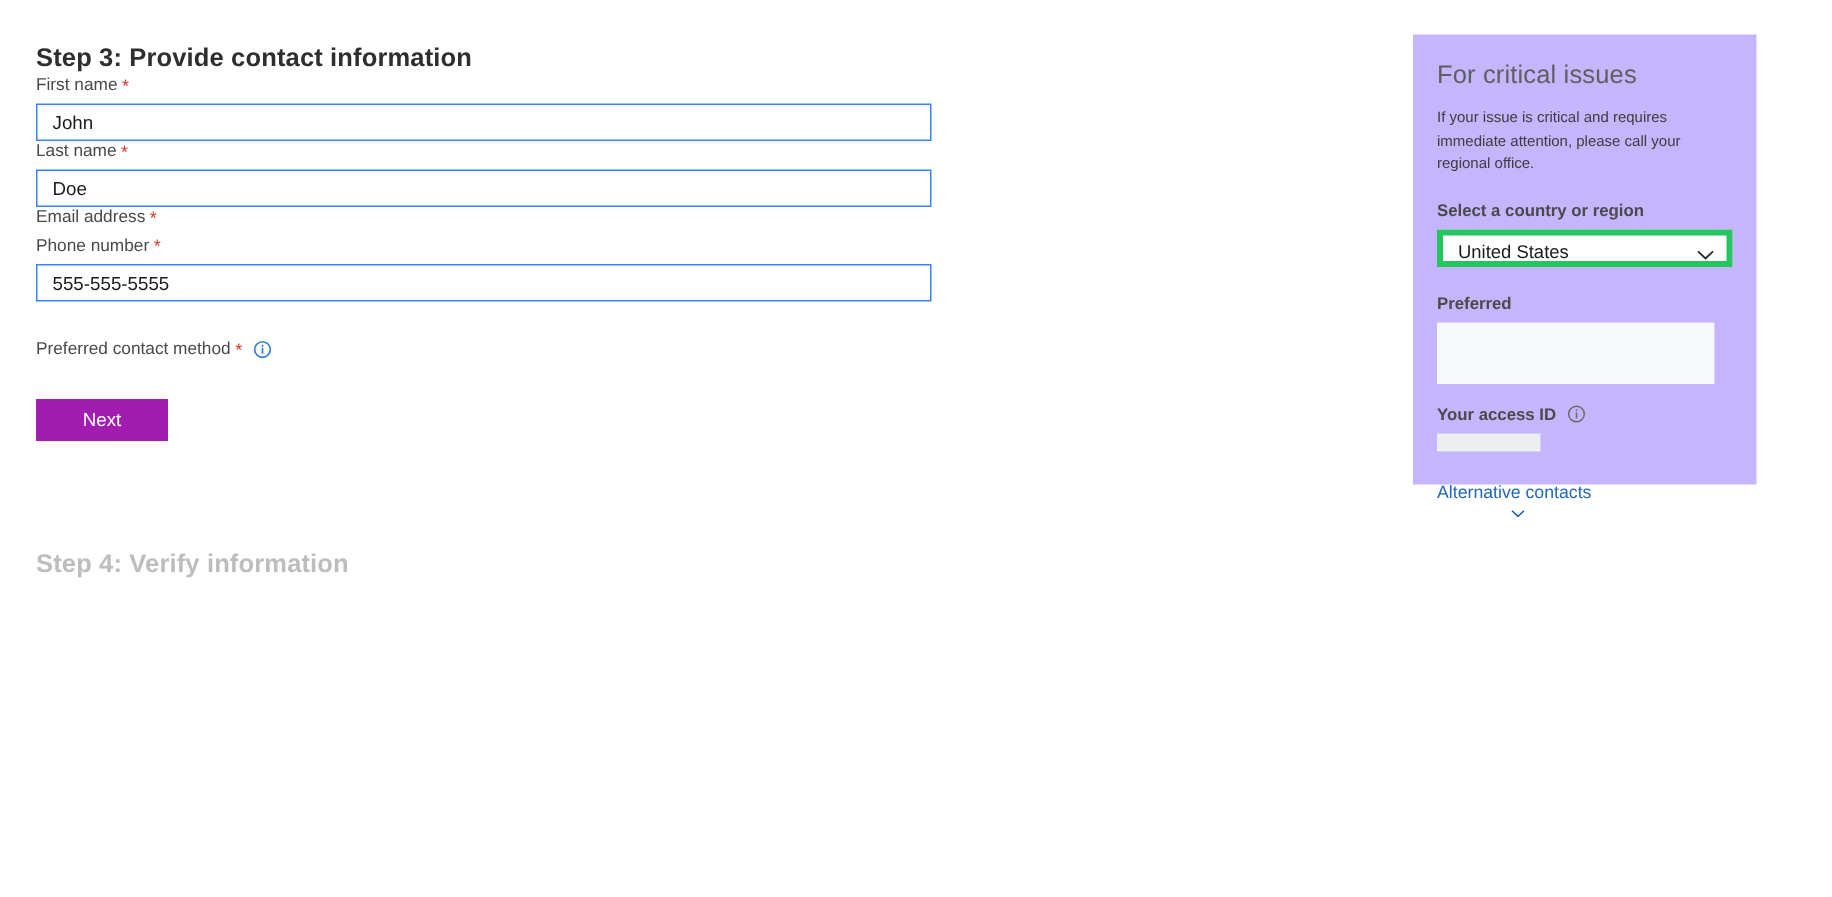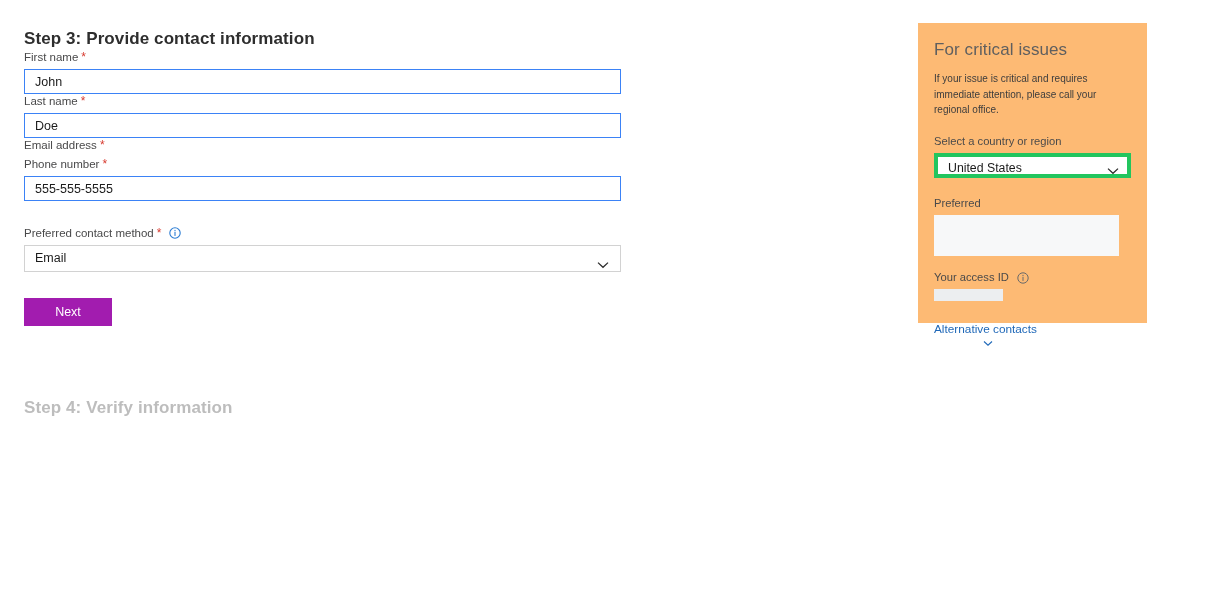--- a/index.html
+++ b/index.html
@@ -129,25 +129,25 @@
     display: block;
   }
 
   .step4 {
     margin-top: 43px;
   }
 
   
   .side-panel {
     position: absolute;
-    left: 918px;
+    left: 942px;
     top: 23px;
     width: 229px;
     height: 300px;
-    background: #fdba74;
+    background: #c4b5fd;
     box-sizing: border-box;
     padding: 16px 16px 0 16px;
   }
 
   .panel-title {
     font-size: 17px;
     font-weight: normal;
     color: #5f5f5f;
     margin: 0 0 10px 0;
     line-height: 22px;
@@ -160,21 +160,22 @@
     color: #3d3d3d;
     margin: 0 0 16px 0;
   }
 
   .panel-label {
     font-size: 11.2px;
     line-height: 14px;
     color: #4a4a4a;
     margin-bottom: 5px;
     display: flex;
-    align-items: flex-end;
+    align-items: flex-start;
+    font-weight: bold;
   }
 
   .panel-select-wrap {
     position: relative;
     width: 197px;
     height: 25px;
     margin-bottom: 18px;
   }
 
   .panel-select-box {
@@ -263,28 +264,20 @@
       <span>Preferred contact method</span>
       <span class="req">*</span>
       <span class="info-icon">
         <svg width="12" height="12" viewBox="0 0 12 12">
           <circle cx="6" cy="6" r="5.2" fill="none" stroke="#2b7cd3" stroke-width="1.1"></circle>
           <rect x="5.45" y="4.9" width="1.1" height="4" fill="#2b7cd3"></rect>
           <rect x="5.45" y="2.9" width="1.1" height="1.3" fill="#2b7cd3"></rect>
         </svg>
       </span>
     </div>
-    <div class="select-wrap">
-      <div class="select-box">Email</div>
-      <span class="select-chevron">
-        <svg width="12" height="8" viewBox="0 0 12 8">
-          <path d="M1 1.6 L6 6.3 L11 1.6" fill="none" stroke="#2b2b2b" stroke-width="1.25"></path>
-        </svg>
-      </span>
-    </div>
   </div>
 
   <button class="next-btn">Next</button>
 
   <h2 class="step-title disabled step4">Step 4: Verify information</h2>
 </div>
 
 <aside class="side-panel">
 
   <h2 class="panel-title">For critical issues</h2>

